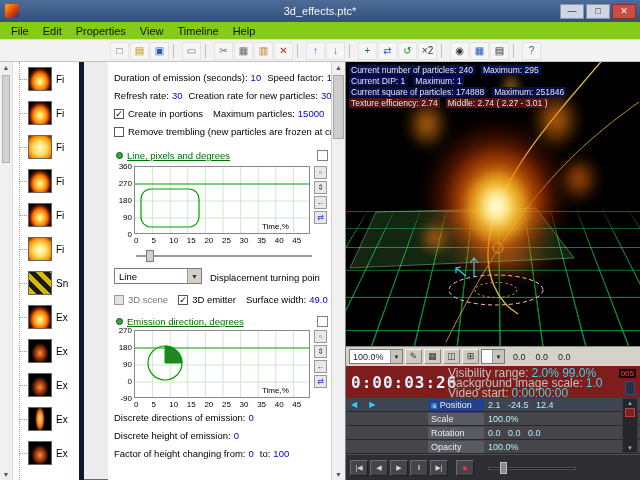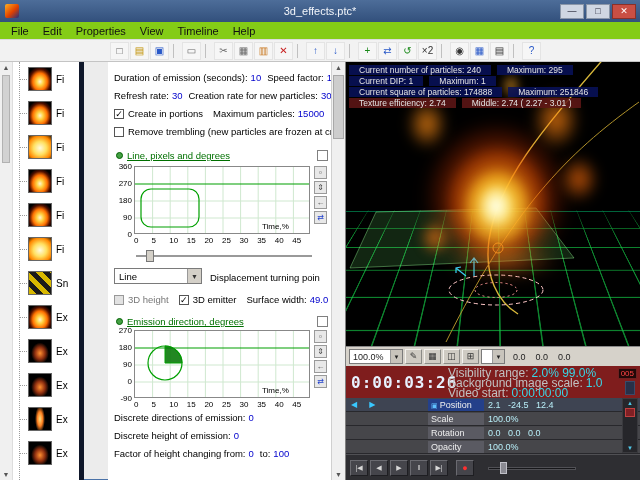--- a/index.html
+++ b/index.html
@@ -88,21 +88,21 @@
 .fb2{left:84px;top:66px;width:135px;height:150px;background:radial-gradient(closest-side,rgba(255,150,20,.95),rgba(220,60,0,.4) 62%,transparent 80%);filter:blur(5px);}
 .fb3{left:104px;top:92px;width:95px;height:108px;background:radial-gradient(closest-side,rgba(255,225,110,.95),rgba(255,160,30,.5) 55%,transparent 75%);filter:blur(4px);}
 .fb4{left:124px;top:112px;width:52px;height:64px;background:radial-gradient(closest-side,rgba(255,255,225,.95),transparent 70%);filter:blur(3px);}
 .fb5{left:52px;top:26px;width:58px;height:72px;background:radial-gradient(closest-side,rgba(255,140,20,.8),transparent 72%);filter:blur(6px);}
 .fb6{left:176px;top:16px;width:68px;height:84px;background:radial-gradient(closest-side,rgba(255,130,15,.8),transparent 72%);filter:blur(6px);}
 .fb7{left:205px;top:84px;width:56px;height:66px;background:radial-gradient(closest-side,rgba(255,110,10,.75),transparent 72%);filter:blur(6px);}
 .fb8{left:66px;top:150px;width:46px;height:52px;background:radial-gradient(closest-side,rgba(255,120,20,.7),transparent 72%);filter:blur(5px);}
 .fb9{left:84px;top:176px;width:150px;height:46px;background:radial-gradient(closest-side,rgba(255,130,30,.5),transparent 75%);filter:blur(8px);}
 .fb10{left:150px;top:4px;width:30px;height:40px;background:radial-gradient(closest-side,rgba(255,170,40,.7),transparent 70%);filter:blur(4px);}
 .stats{position:absolute;left:3px;top:3px;z-index:5;font-size:8.5px;line-height:11px;color:#e4e4e4;}
-.stat span{padding:0 10px;}
+.stat span{padding:0 2px;}
 .stat .sb{margin-left:6px;}
 .stat.navy span{background:rgba(8,18,92,.85);}
 .stat.maroon span{background:rgba(96,22,22,.85);}
 
 
 .viewbar{position:absolute;left:0;top:284px;width:294px;height:20px;background:#d6d2ca;border-top:1px solid #888;display:flex;align-items:center;padding:0 3px;gap:2px;font-size:9px;color:#222;}
 .zoom-combo{width:54px;height:15px;border:1px solid #7a7a7a;background:#fff;display:flex;align-items:center;padding-left:3px;}
 .zoom-combo .arrow,.mini-combo .arrow{margin-left:auto;width:12px;height:100%;background:#c8c4bc;border-left:1px solid #999;font-size:6px;display:flex;align-items:center;justify-content:center;}
 .vb-btn{width:17px;height:15px;background:#cfcbc3;border:1px solid;border-color:#f4f2ee #8a8a86 #8a8a86 #f4f2ee;font-size:9px;line-height:12px;text-align:center;color:#333;}
 .mini-combo{width:24px;height:15px;border:1px solid #7a7a7a;background:#fff;display:flex;align-items:center;}
@@ -386,21 +386,21 @@
       </div>
 
       <div class="combo" style="left:6px;top:206px;width:88px">
         <span>Line</span>
         <span class="arrow">▼</span>
       </div>
       <span class="plabel" style="left:102px;top:210px">Displacement turning poin</span>
 
       <div class="prow" style="top:232px">
         <span class="cb disabled"></span>
-        <span class="dim">3D height</span>
+        <span class="dim">3D scene</span>
         <span class="cb checked" style="margin-left:10px"></span>
         <span>3D emitter</span>
         <span style="margin-left:10px">Surface width:</span>
         <span class="v">49.0</span>
       </div>
 
       <div class="group-title" style="top:254px">
         <span class="gdot"></span>
         <span class="gtext">Emission direction, degrees</span>
       </div>

